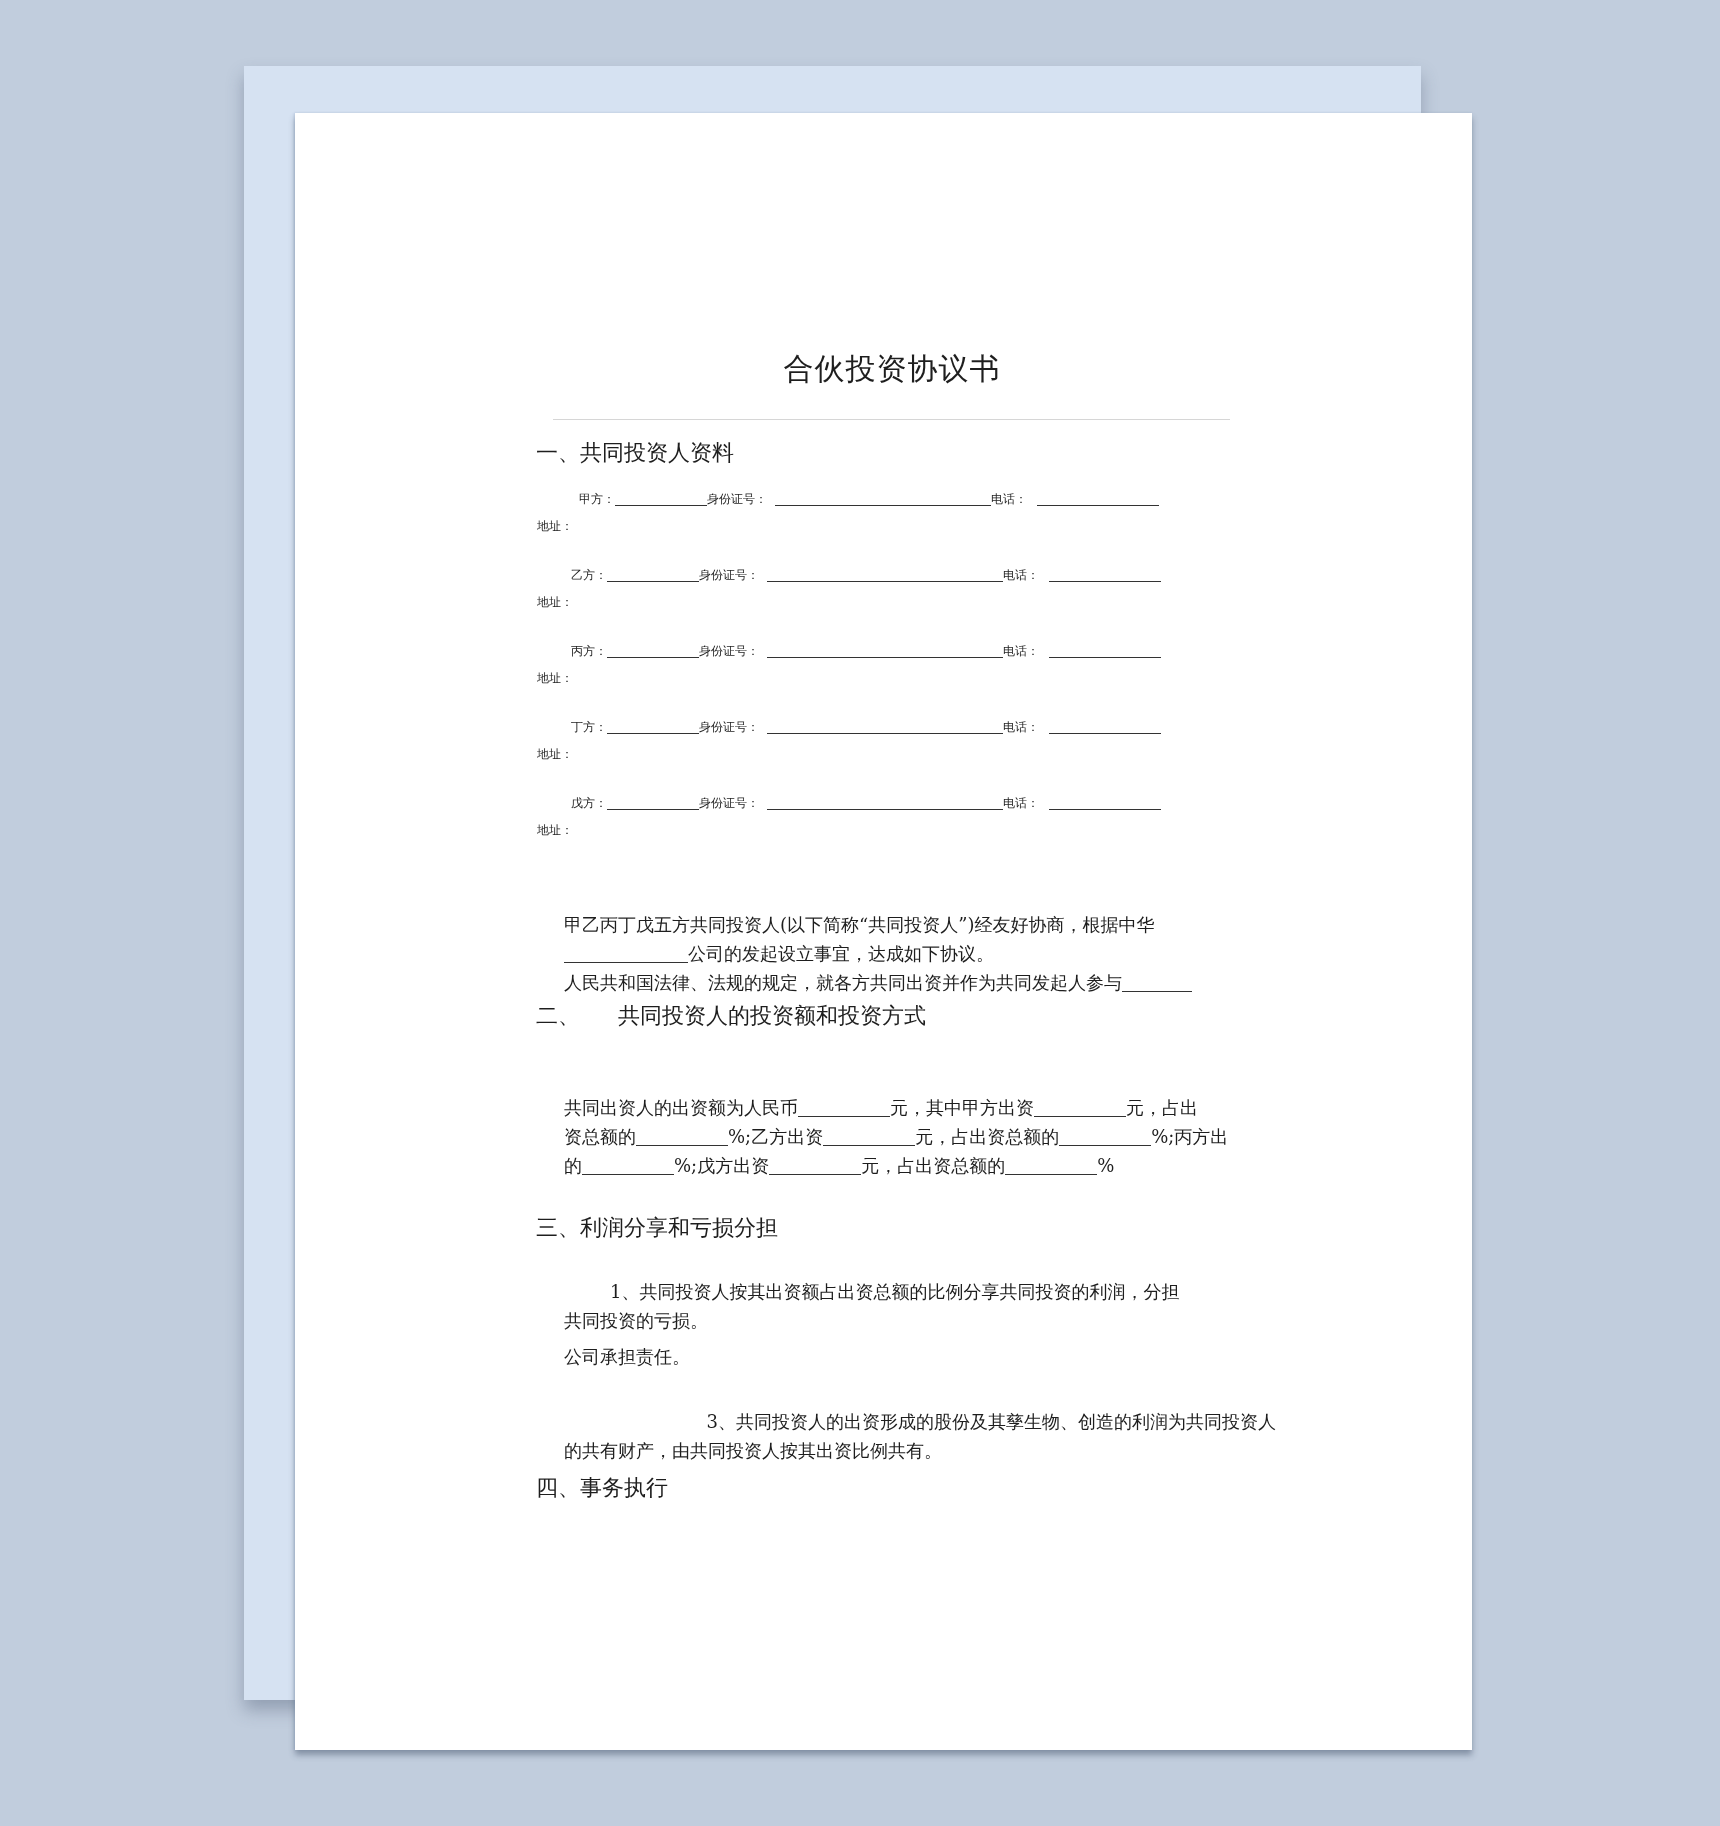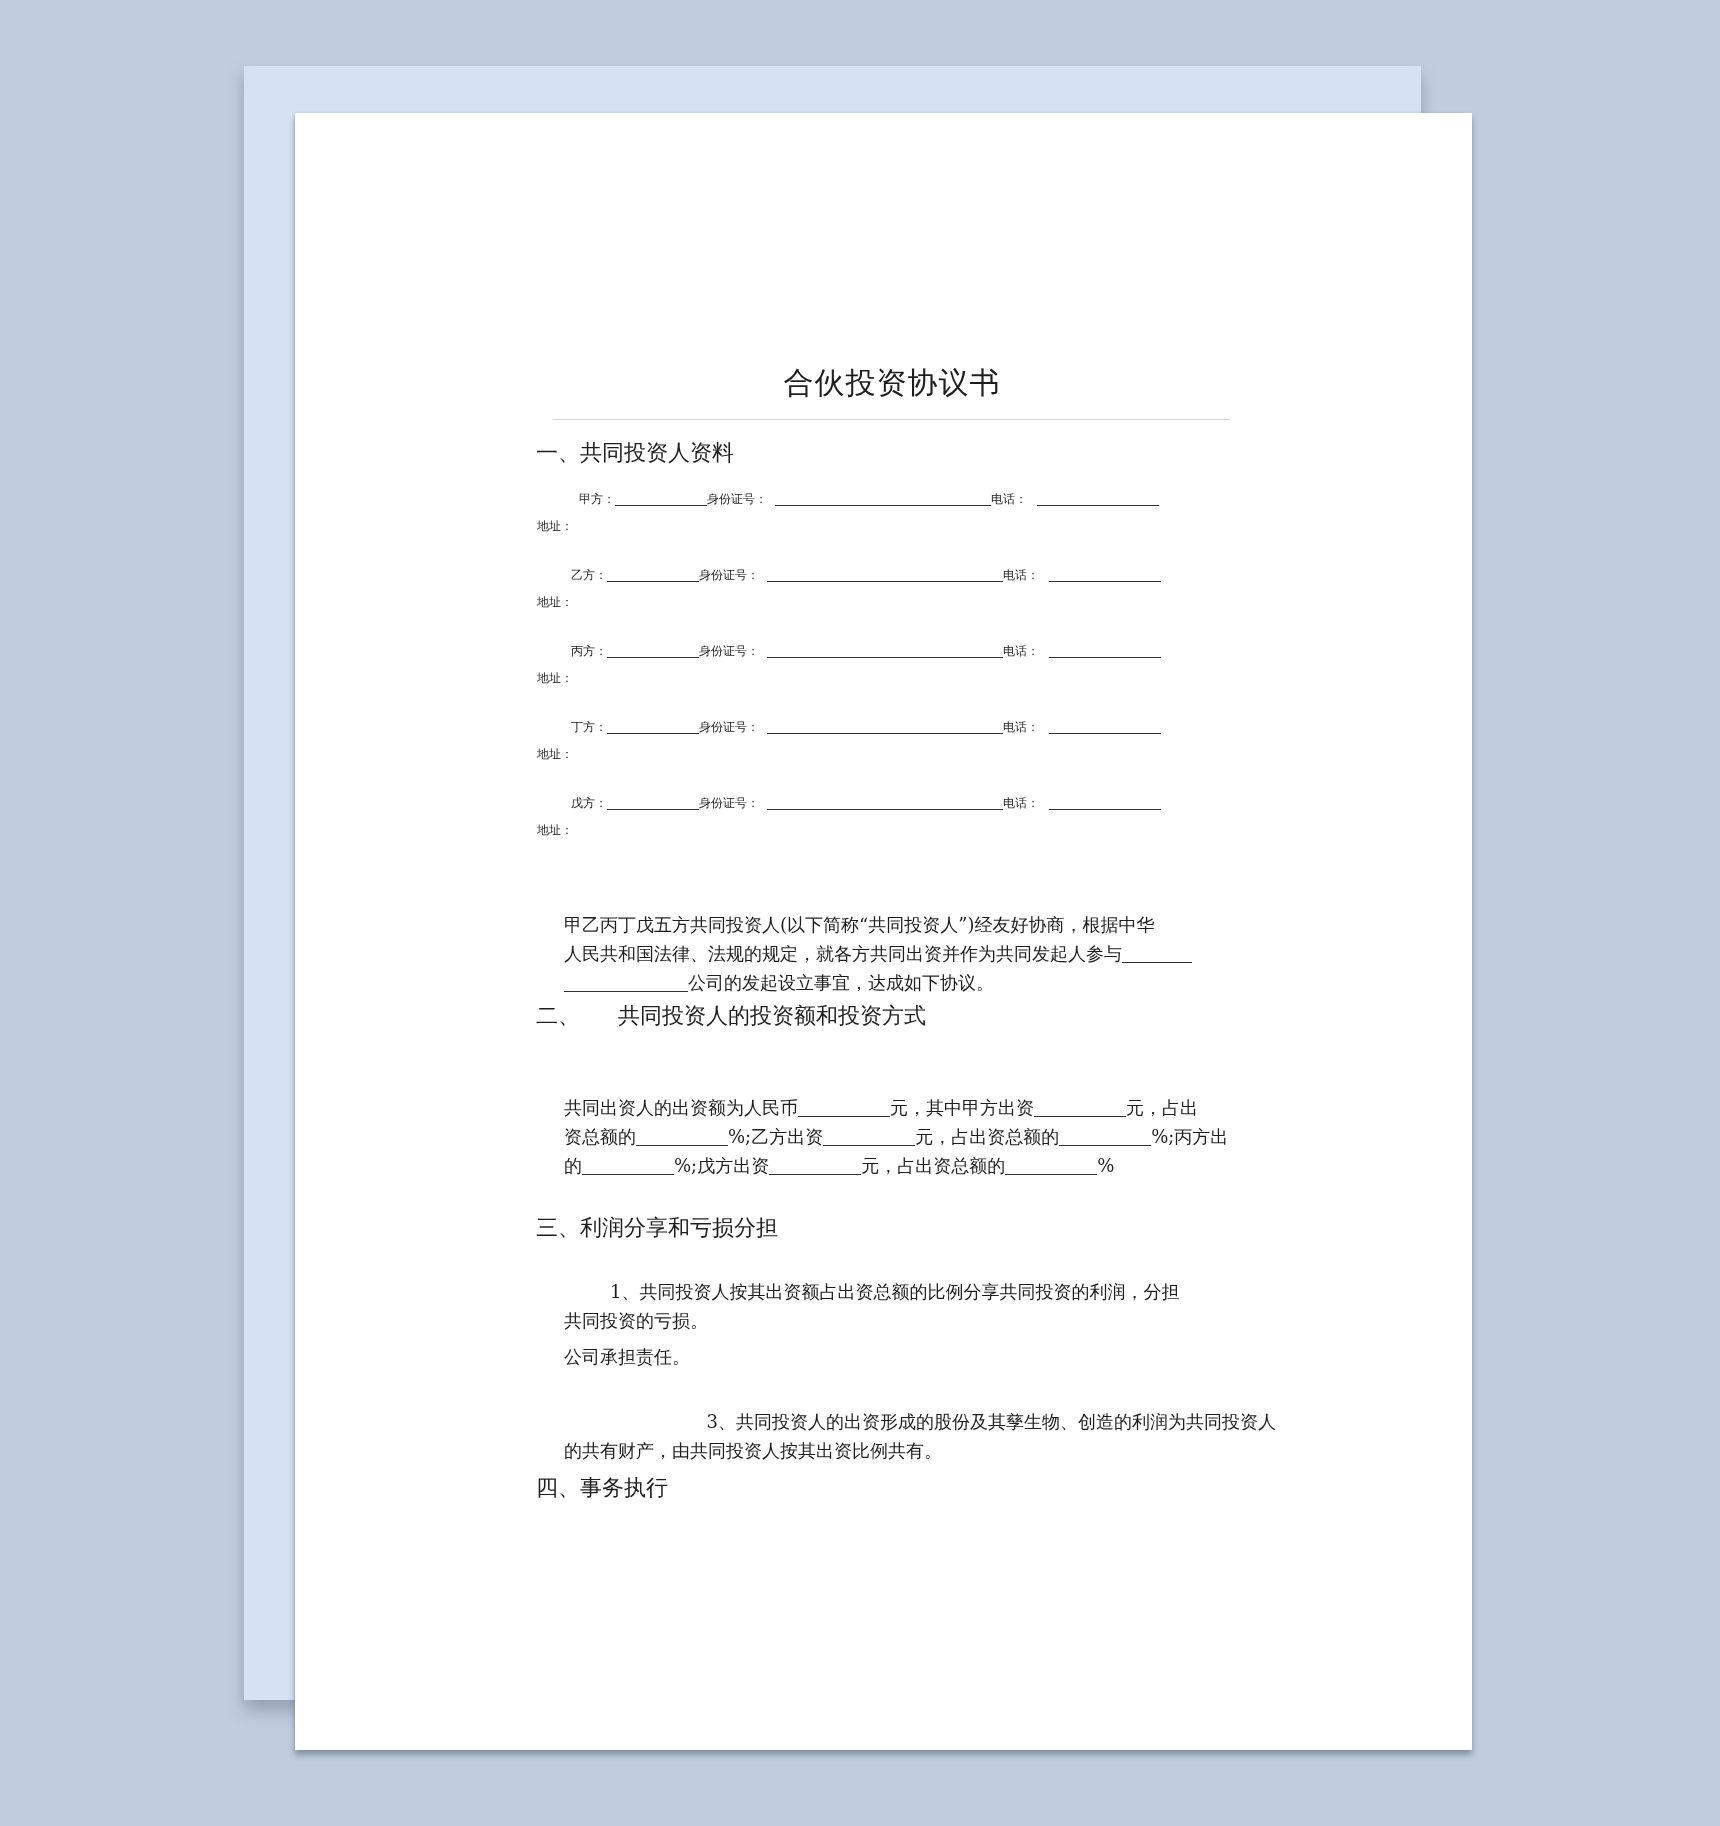--- a/index.html
+++ b/index.html
@@ -19,21 +19,21 @@
   .front-page {
     position: absolute; left: 295px; top: 113px;
     width: 1177px; height: 1637px;
     background: #ffffff;
     box-shadow: 0 5px 6px rgba(60,75,100,0.45), -1px 0 2px rgba(150,170,200,0.4);
   }
   .content {
     position: absolute; left: 241px; top: 0; width: 712px;
   }
   .title {
-    position: absolute; left: 0; top: 250px; width: 712px;
+    position: absolute; left: 0; top: 236px; width: 712px;
     text-align: center; font-size: 30px; letter-spacing: 1px;
     margin: 0; font-weight: normal;
   }
   .title-rule {
     position: absolute; left: 17px; top: 306px; width: 677px;
     height: 0; border-top: 1px solid #d6d6d6;
   }
   .h {
     position: absolute; left: 0; font-size: 22px; margin: 0; font-weight: normal;
     white-space: nowrap;
@@ -83,22 +83,22 @@
       <div class="addr">地址：</div>
     </div>
 
     <div class="party" style="top:677px;">
       <div class="line1"><span style="display:inline-block;width:34px;"></span><span>戊方：</span><span class="blank" style="width:92px;"></span><span>身份证号：</span><span class="blank" style="width:236px;margin-left:8px;"></span><span>电话：</span><span class="blank" style="width:112px;margin-left:10px;"></span></div>
       <div class="addr">地址：</div>
     </div>
 
     <div class="p" style="top:785px;">
       <div>甲乙丙丁戊五方共同投资人(以下简称“共同投资人”)经友好协商，根据中华</div>
+      <div><span class="blank" style="width:124px;"></span><span>公司的发起设立事宜，达成如下协议。</span></div>
       <div><span>人民共和国法律、法规的规定，就各方共同出资并作为共同发起人参与</span><span class="blank" style="width:70px;"></span></div>
-      <div><span class="blank" style="width:124px;"></span><span>公司的发起设立事宜，达成如下协议。</span></div>
     </div>
 
     <h2 class="h" style="top:888px;"><span>二、</span><span style="display:inline-block;width:38px;"></span><span>共同投资人的投资额和投资方式</span></h2>
 
     <div class="p" style="top:968px;">
       <div>
         <span>共同出资人的出资额为人民币</span><span class="blank" style="width:92px;"></span><span>元，其中甲方出资</span><span class="blank" style="width:92px;"></span><span>元，占出</span>
       </div>
       <div>
         <span>资总额的</span><span class="blank" style="width:92px;"></span><span>%;乙方出资</span><span class="blank" style="width:92px;"></span><span>元，占出资总额的</span><span class="blank" style="width:92px;"></span><span>%;丙方出</span>

